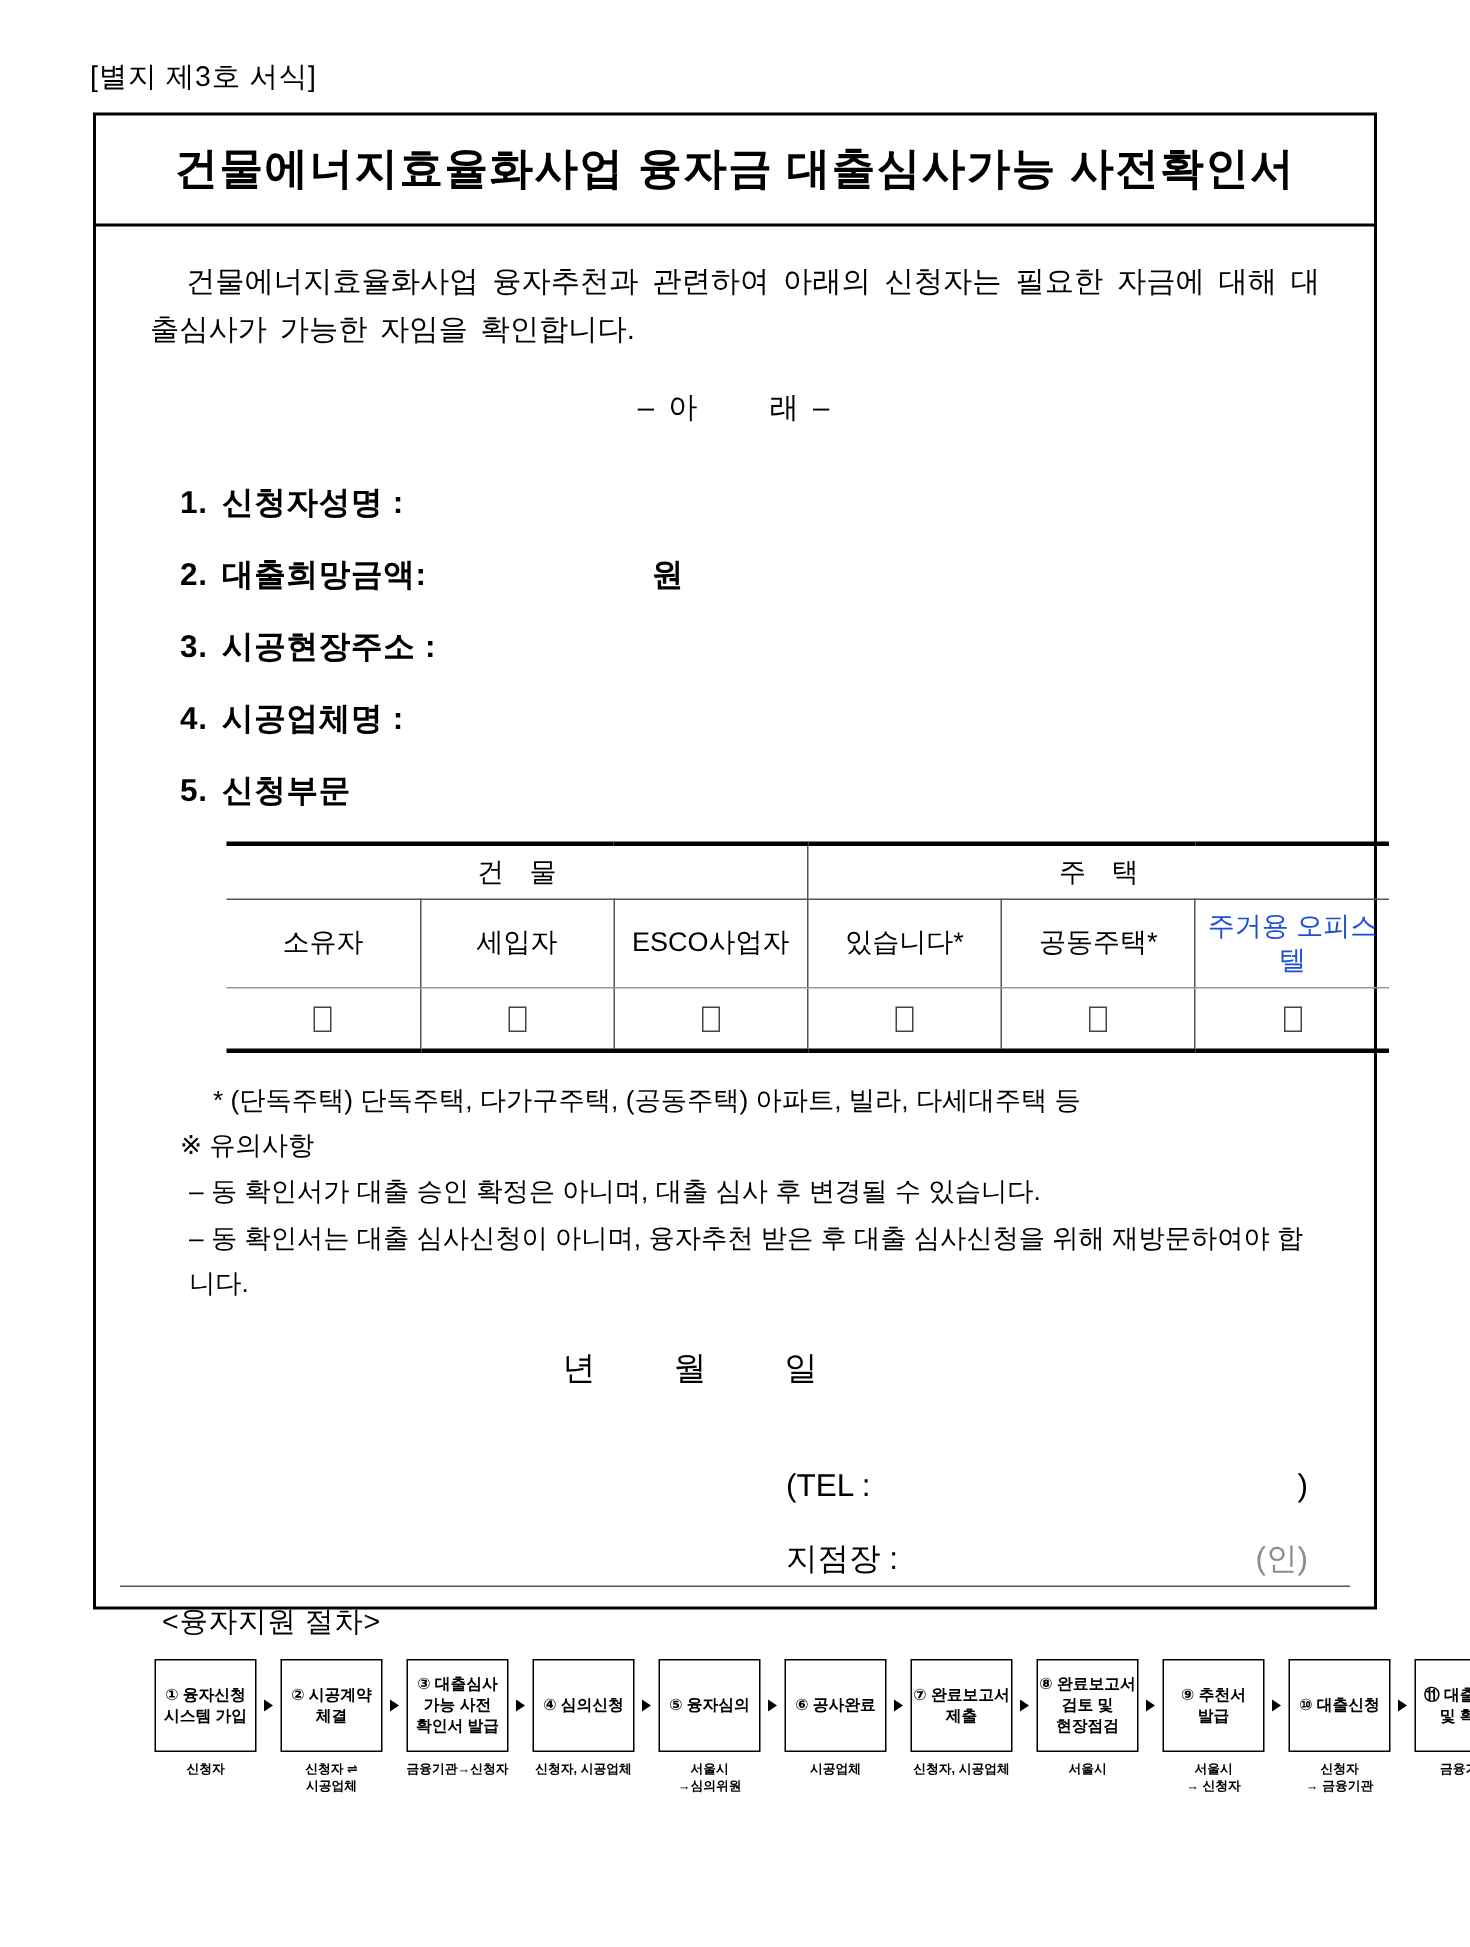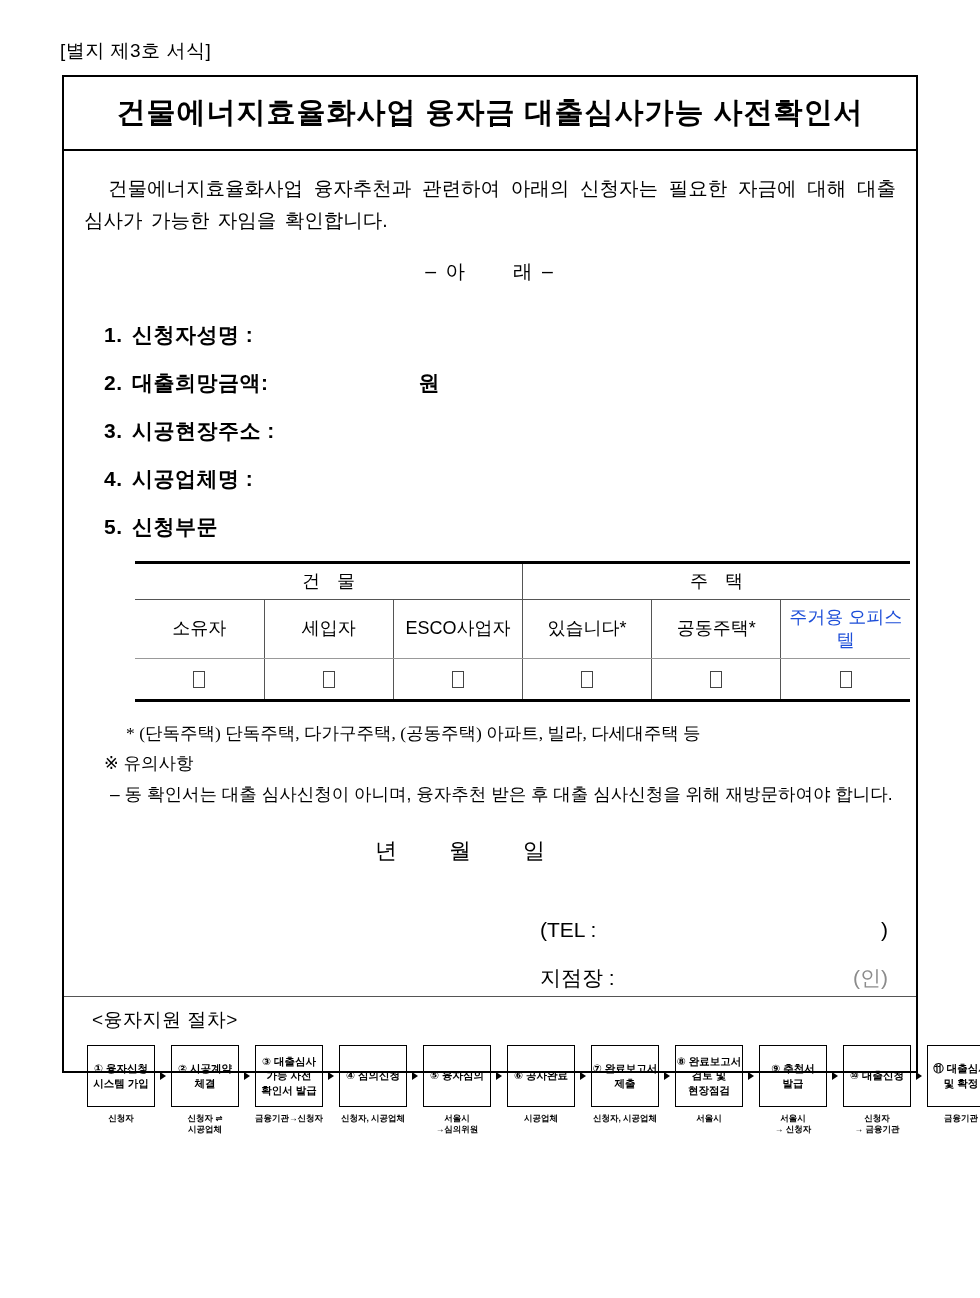--- a/index.html
+++ b/index.html
@@ -49,21 +49,21 @@
   }
   .doc-title {
     font-size: 29px;
     font-weight: bold;
     letter-spacing: 1px;
     white-space: nowrap;
   }
 
   .body-area {
     flex: 1 1 auto;
-    padding: 0 16px;
+    padding: 0 32px;
     position: relative;
   }
 
   .intro {
     margin: 22px 4px 0 4px;
     font-size: 19.5px;
     line-height: 1.62;
     text-align: justify;
     text-indent: 24px;
     word-spacing: 3px;
@@ -144,21 +144,21 @@
     box-sizing: border-box;
     vertical-align: middle;
   }
 
   
   .notes {
     margin: 16px 0 0 24px;
     font-size: 17.5px;
     line-height: 1.75;
   }
-  .notes .n-star { margin-left: 22px; font-family: Liberation Serif, serif; }
+  .notes .n-star { margin-left: 22px; }
   .notes .n-dash { margin-left: 6px; }
 
   
   .date-line {
     margin-top: 26px;
     text-align: center;
     font-size: 22px;
     padding-right: 60px;
   }
   .date-line .sp { display: inline-block; width: 52px; }
@@ -340,20 +340,21 @@
           <td><span class="chk"></span></td>
           <td class="edge-r"><span class="chk"></span></td>
         </tr>
       </tbody>
         </table>
     </div>
 
     <div class="notes">
       <div class="n-star">* (단독주택) 단독주택, 다가구주택, (공동주택) 아파트, 빌라, 다세대주택 등</div>
       <div>※ 유의사항</div>
+      <div class="n-dash">– 동 확인서가 대출 승인 확정은 아니며, 대출 심사 후 변경될 수 있습니다.</div>
       <div class="n-dash">– 동 확인서는 대출 심사신청이 아니며, 융자추천 받은 후 대출 심사신청을 위해 재방문하여야 합니다.</div>
     </div>
 
     <div class="date-line">
       <span>년</span><span class="sp"></span><span>월</span><span class="sp"></span><span>일</span>
     </div>
 
     <div class="sig-block">
       <div class="sig-tel">
         <span>(TEL :</span>

